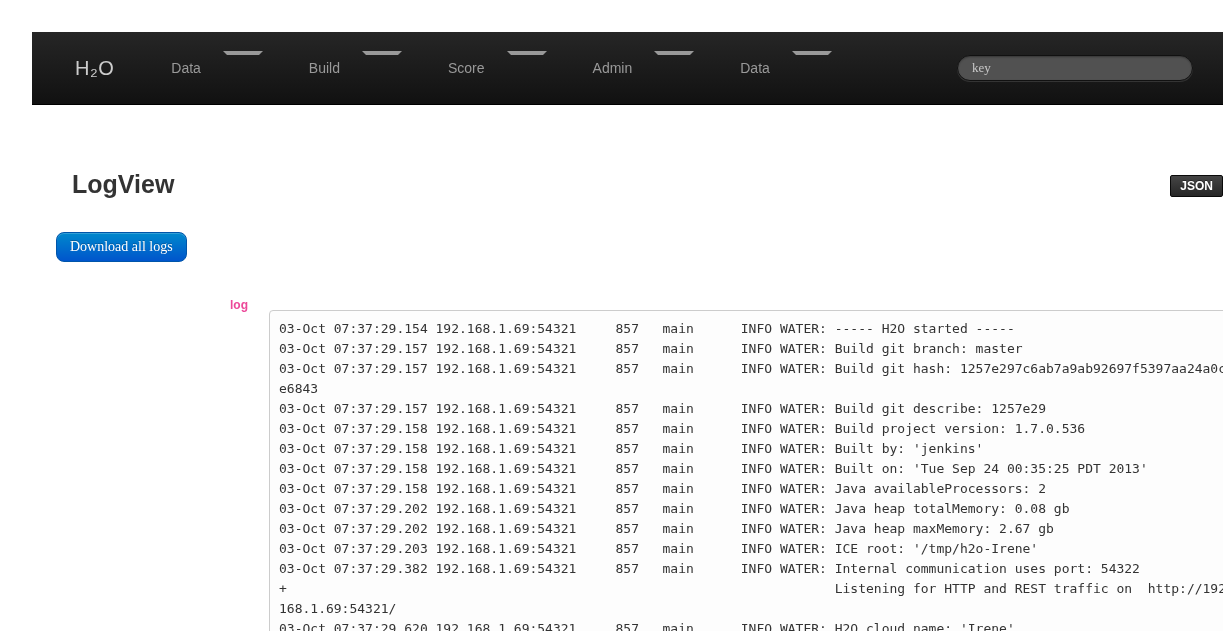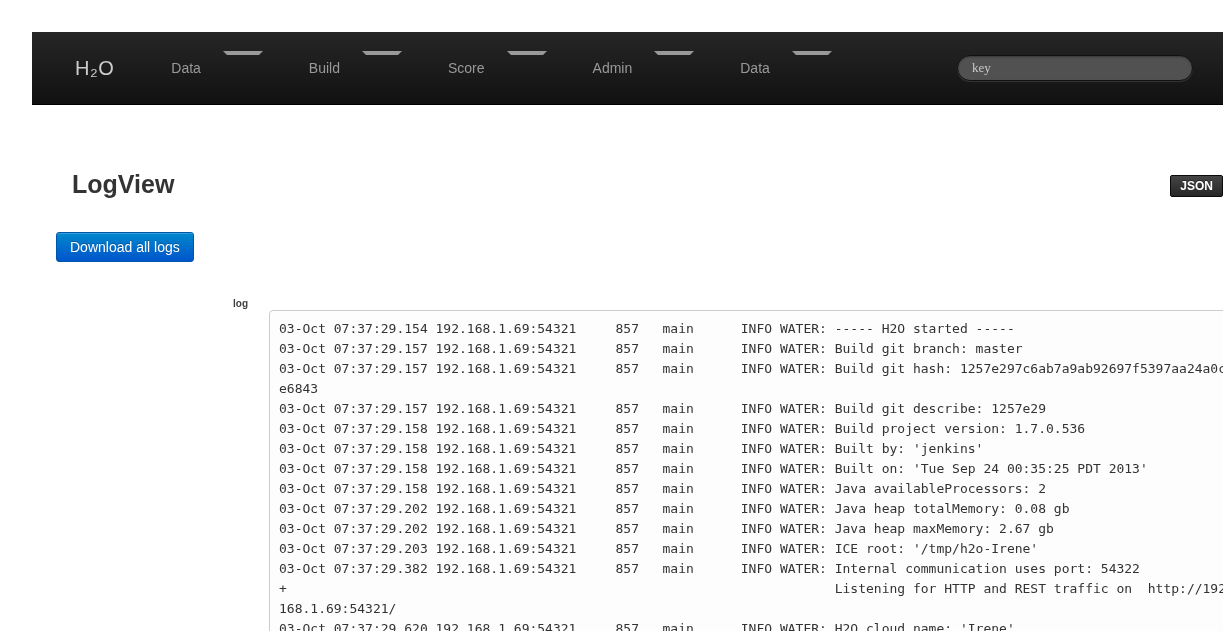--- a/index.html
+++ b/index.html
@@ -29,28 +29,28 @@
                 padding: 3px 9px; font-size: 12px; font-weight: 600; color: #ffffff;
                 text-shadow: 0 -1px 0 rgba(0,0,0,0.4);
                 background: linear-gradient(#454545, #262626); border: 1px solid #0a0a0a;
                 border-radius: 2px; cursor: pointer; }
   h2.page-title { margin-top: 49px; font-size: 25px; line-height: 28px; font-weight: 700;
                   color: #333333; }
   .btn-primary { display: inline-block; margin-top: 18px; padding: 4px 13px;
                  font-size: 14px; line-height: 20px; color: #ffffff;
                  text-shadow: 0 -1px 0 rgba(0,0,0,0.25);
                  background: linear-gradient(#0088cc, #0055cc);
-                 border: 1px solid #0055aa; border-radius: 3px; cursor: pointer;
+                 border: 1px solid #0055aa; border-radius: 8px; cursor: pointer;
                  box-shadow: inset 0 1px 0 rgba(255,255,255,0.2);
-                 font-family: Liberation Sans, sans-serif; }
+                 font-family: Liberation Serif, serif; }
 
   
   .dl-horizontal { margin-top: 16px; }
   .dl-horizontal dt { float: left; width: 160px; text-align: right; font-weight: 700;
-                      font-size: 10px; color: #404040; padding-top: 4px; }
+                      font-size: 12px; color: #ec4899; padding-top: 4px; }
   .dl-horizontal dd { margin-left: 181px; }
   pre.log-pre { width: 958px; min-height: 480px; padding: 8px 19px 8px 9px;
                 border: 1px solid #cccccc; border-radius: 4px; background: #fdfdfd;
                 font-family: "DejaVu Sans Mono", monospace; font-size: 13px;
                 line-height: 20px; color: #333333; white-space: pre; overflow: hidden; }
 </style>
 </head>
 <body>
 
 <div class="navbar">

